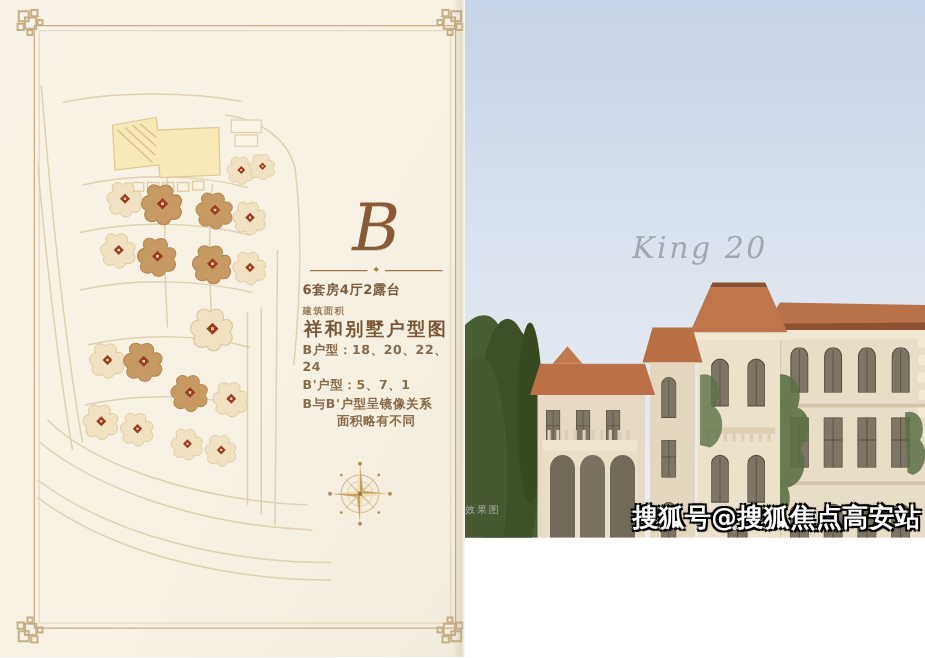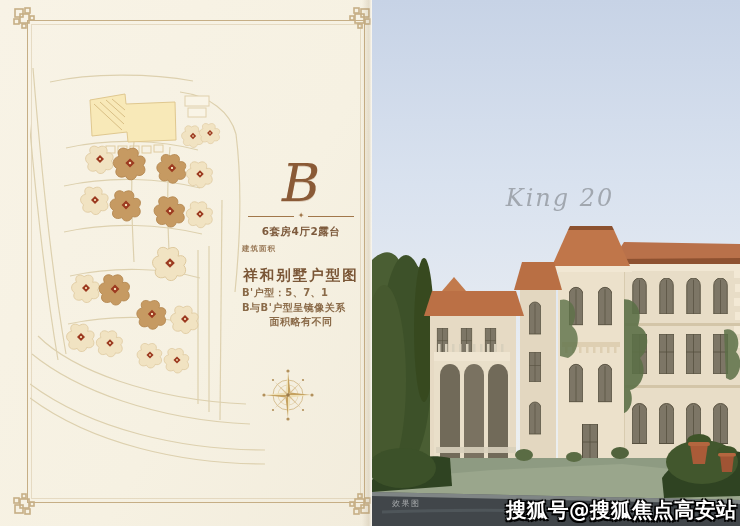--- a/index.html
+++ b/index.html
@@ -22,37 +22,37 @@
   .c-br{right:1px;bottom:11px;transform:scale(-1,-1);}
   .plan-svg{position:absolute;left:30px;top:52px;}
   
   .info{position:absolute;left:242px;top:156px;width:118px;color:#8a6244;}
   .monogram{font-family:"DejaVu Serif",serif;font-style:italic;font-size:52px;
             line-height:54px;text-align:center;color:#8a5a36;
             text-shadow:0 1px 0 rgba(138,90,54,.25);}
   .divider{display:flex;align-items:center;margin:2px 6px 5px 6px;color:#a1774a;}
   .divider .rule{flex:1;height:0;border-top:1.5px solid #a1774a;}
   .divider .orn{font-size:8px;padding:0 4px;line-height:8px;}
-  .unit{text-align:center;font-size:10.5px;font-weight:bold;letter-spacing:.5px;color:#7d5a3c;}
+  .unit{font-size:10.5px;font-weight:bold;letter-spacing:.5px;color:#7d5a3c;}
   .area-label{text-align:left;font-size:7.5px;margin-top:5px;font-weight:bold;color:#9a7a58;letter-spacing:1px;}
   .area-row{font-size:8.5px;line-height:12.5px;color:#8f6c4c;letter-spacing:.4px;padding-left:10px;}
   .area-row .v{color:#9a7a58;}
-  .plan-heading{margin-top:12px;text-align:center;font-size:14.5px;font-weight:bold;
+  .plan-heading{margin-top:0;text-align:center;font-size:14.5px;font-weight:bold;
             color:#7a5636;letter-spacing:2px;}
   .plan-note{font-size:10px;line-height:13.5px;font-weight:bold;color:#8a6a48;
             letter-spacing:.5px;margin-top:1px;}
   .plan-note.centered{text-align:center;}
   .compass{position:absolute;left:261px;top:368px;}
   
-  .photo{position:absolute;left:372px;top:0;width:368px;height:526px;overflow:hidden;}
+  .photo{position:absolute;left:372px;top:0;width:368px;height:430px;overflow:hidden;}
   .photo svg{display:block;}
   .king{position:absolute;left:118px;top:184px;width:140px;text-align:center;
         font-family:"DejaVu Serif",serif;font-style:italic;font-size:24px;
         color:#9ba1a9;letter-spacing:2px;opacity:.9;}
-  .fx-label{position:absolute;left:20px;bottom:17px;font-size:8px;color:#b9bcbd;
+  .fx-label{position:absolute;left:0;bottom:17px;font-size:8px;color:#b9bcbd;
         letter-spacing:1.5px;opacity:.85;margin-top:44px;}
   .watermark{position:absolute;right:3px;bottom:2px;font-size:20.5px;font-weight:bold;
         color:#ffffff;letter-spacing:.5px;white-space:nowrap;
         text-shadow:-1.5px -1.5px 0 #000,1.5px -1.5px 0 #000,-1.5px 1.5px 0 #000,
                     1.5px 1.5px 0 #000,0 0 3px #000;}
 </style>
 </head>
 <body>
 
 <div class="stage">
@@ -263,20 +263,21 @@
       <div class="monogram">B</div>
       <div class="divider">
         <span class="rule"></span>
         <span class="orn">✦</span>
         <span class="rule"></span>
       </div>
       <div class="unit">6套房4厅2露台</div>
       <div class="area-label">建筑面积</div>
       <div class="plan-heading">祥和别墅户型图</div>
       <div id="plan-notes">
+          <div class="plan-note">B户型：18、20、22、24</div>
           <div class="plan-note">B'户型：5、7、1</div>
           <div class="plan-note">B与B'户型呈镜像关系</div>
           <div class="plan-note centered">面积略有不同</div>
         </div>
     </div>
 
     <div class="compass">
       <svg width="54" height="54" viewBox="0 0 54 54">
         <circle cx="27" cy="27" r="15" fill="none" stroke="#d7c093" stroke-width="1"></circle>
         <circle cx="27" cy="27" r="10" fill="none" stroke="#e2d0a8" stroke-width=".8"></circle>

